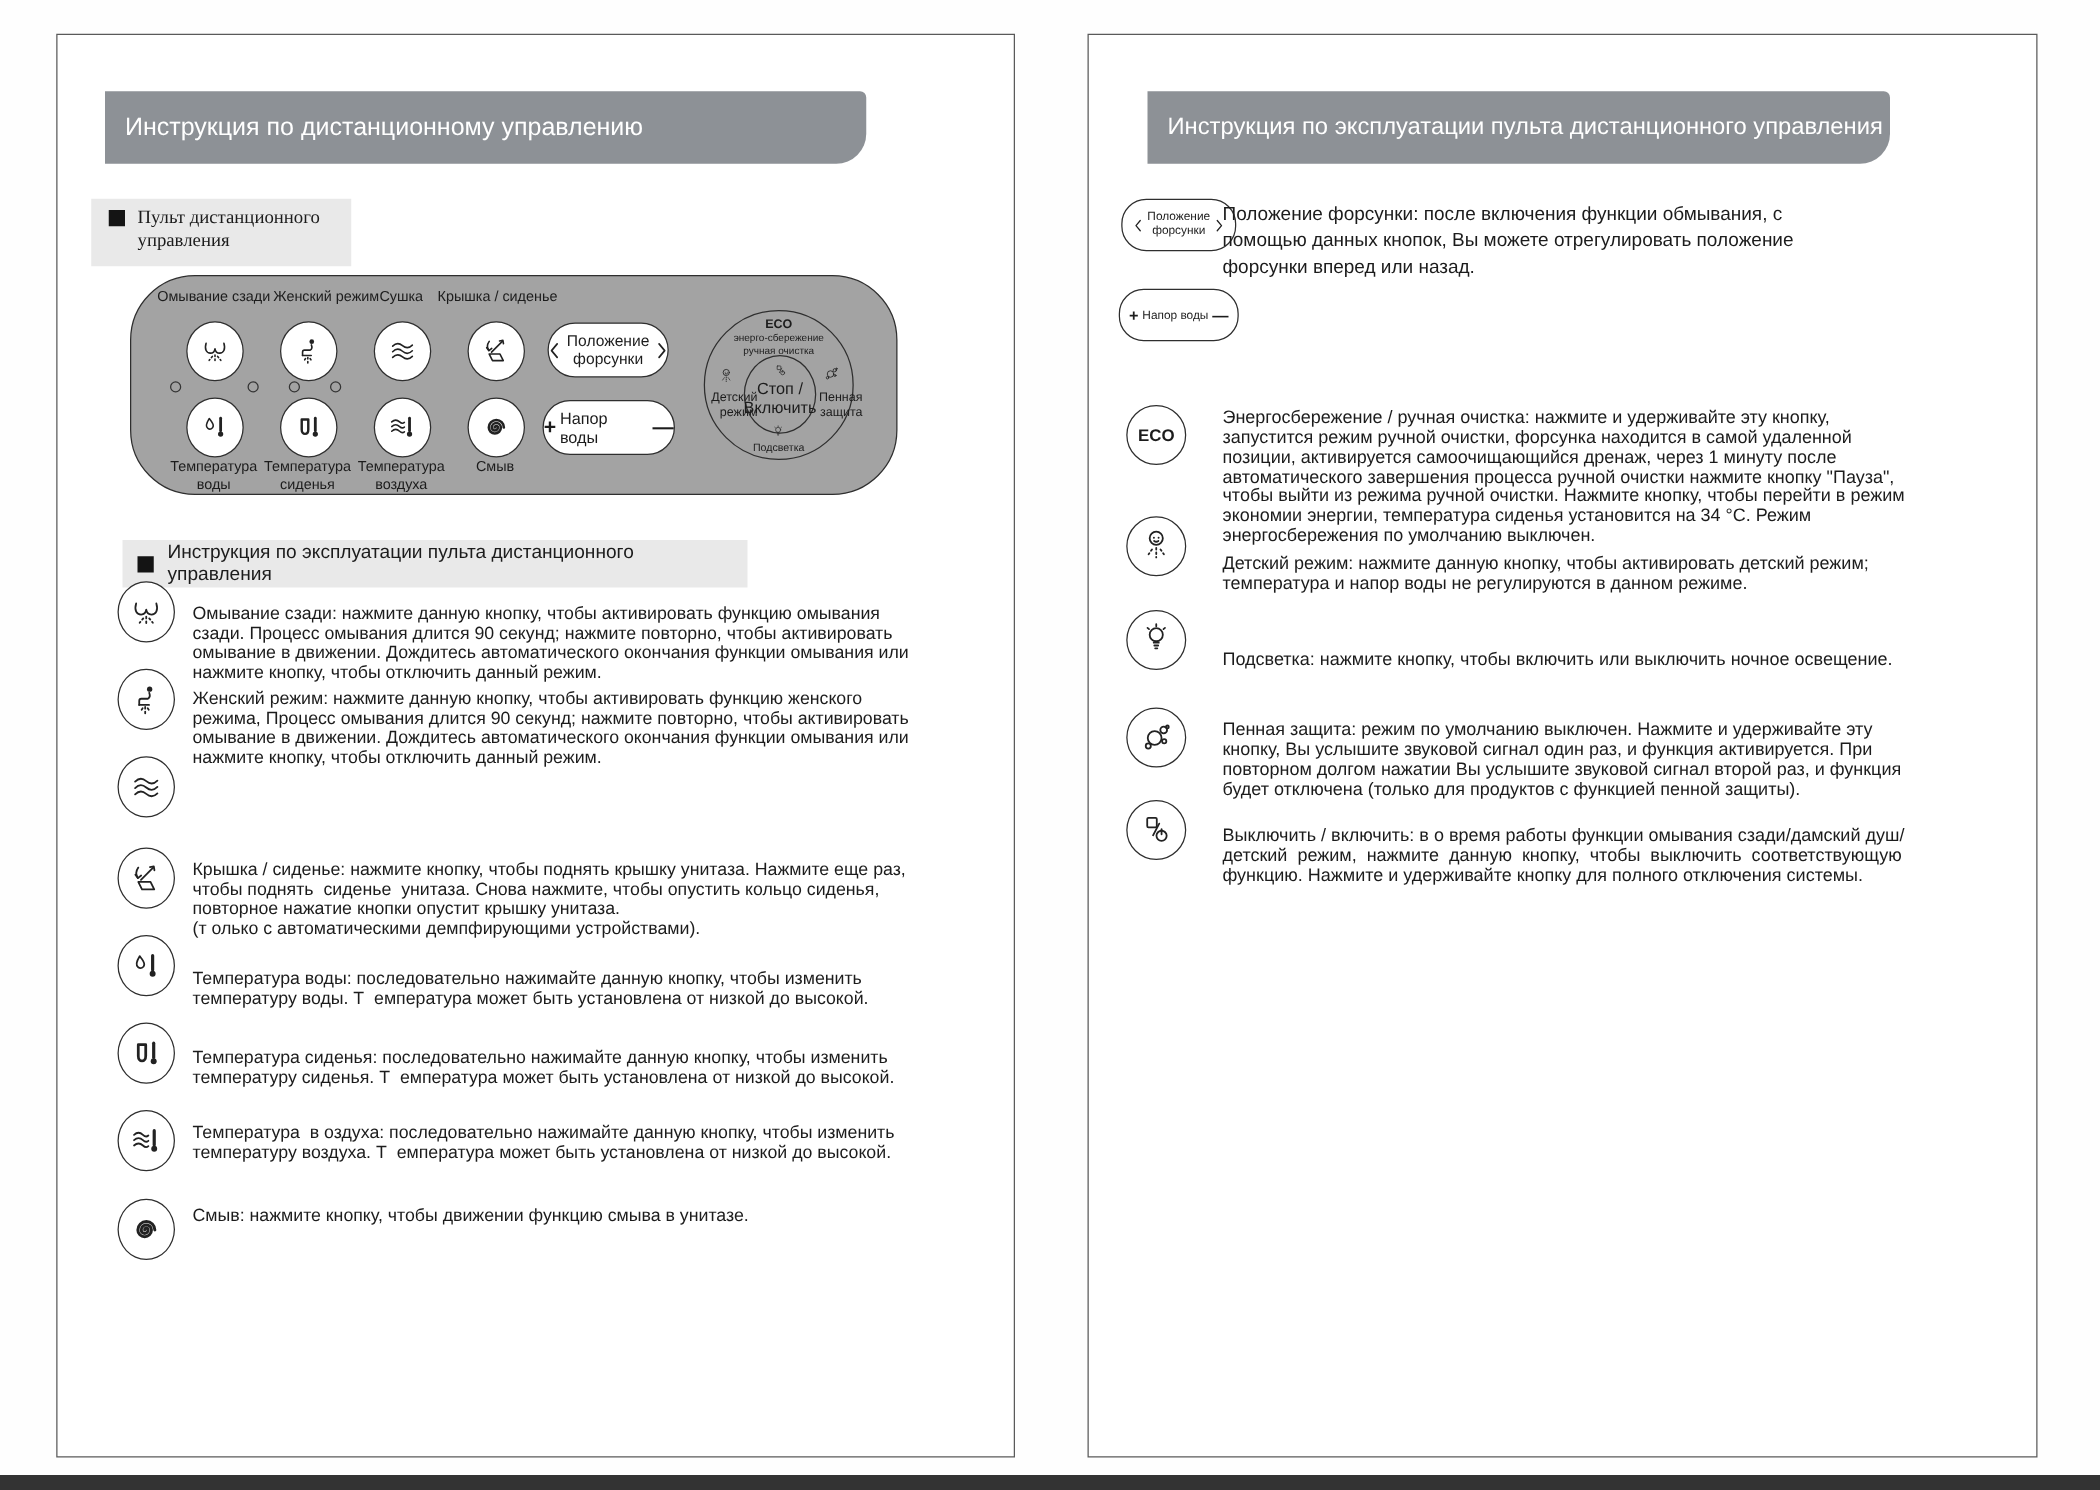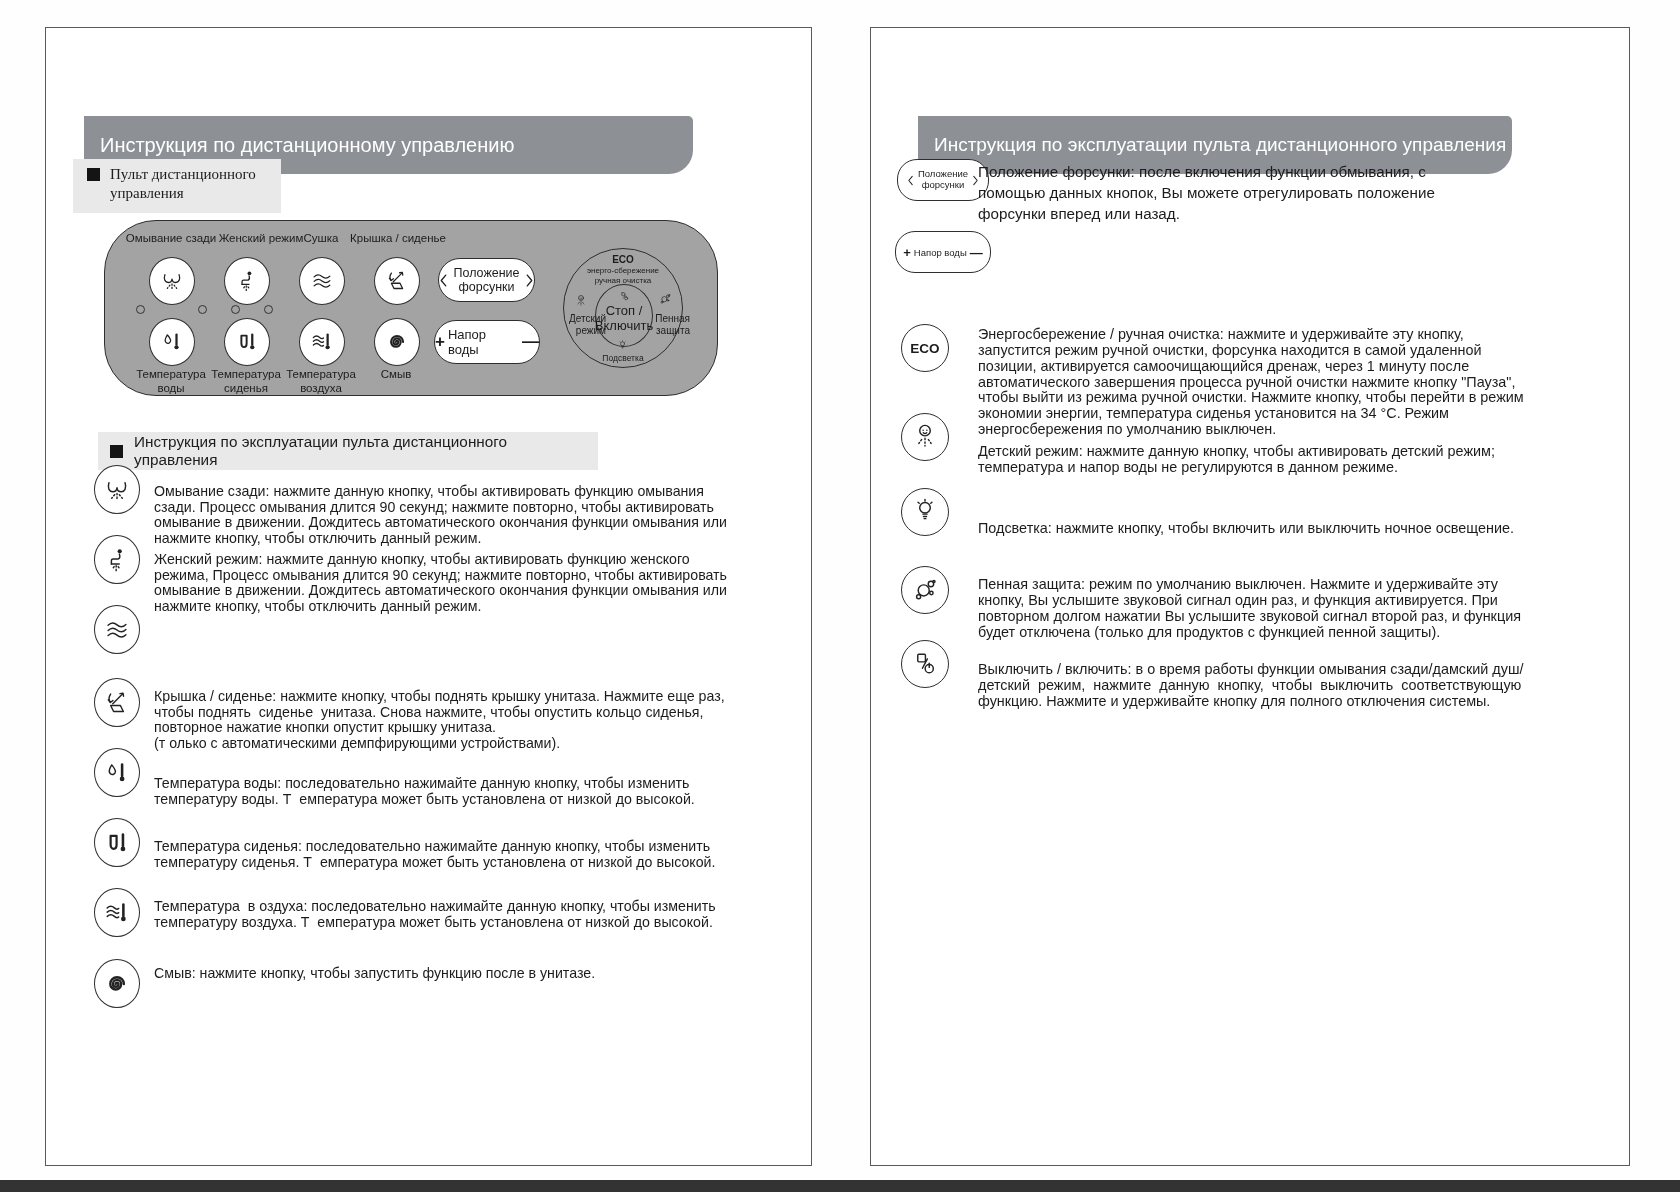--- a/index.html
+++ b/index.html
@@ -9,21 +9,20 @@
     font-family:"Liberation Sans", sans-serif;
     -webkit-font-smoothing:antialiased;
   }
   .page{position:absolute;top:27px;height:1137px;background:#fff;border:1.5px solid #5a5a5a;}
   .page-left{left:45px;width:765px;}
   .page-right{left:870px;width:758px;}
   .hbar{
     position:absolute;background:#8d9196;color:#fff;
     display:flex;align-items:center;padding-left:16px;
     border-radius:0 5px 24px 0;
-    margin-top:43px;
   }
   .hbar-l{left:38px;top:45px;width:593px;height:58px;font-size:20px;}
   .hbar-r{left:47px;top:45px;width:578px;height:58px;font-size:19px;}
   .lbox{
     position:absolute;left:27px;top:131px;width:186px;min-height:42px;
     background:#e9e9e9;display:flex;gap:10px;padding:6px 8px 6px 14px;align-items:flex-start;
   }
   .sq{width:13px;height:13px;background:#141414;flex:0 0 auto;margin-top:3px;}
   .serif{font-family:"Liberation Serif", serif;font-size:15px;line-height:1.25;white-space:pre-wrap;}
   .secbox{
@@ -361,21 +360,21 @@
       </svg>
     </div>
   <div class="ltxt" style="top:871px">Температура  в оздуха: последовательно нажимайте данную кнопку, чтобы изменить
 температуру воздуха. Т  емпература может быть установлена от низкой до высокой.</div>
 
   <div class="ell" style="top:931px">
       <svg class="icn icn34" viewBox="0 0 40 40">
         <use href="#s-flush"></use>
       </svg>
     </div>
-  <div class="ltxt" style="top:938px">Смыв: нажмите кнопку, чтобы запустить функцию после в унитазе.</div>
+  <div class="ltxt" style="top:938px">Смыв: нажмите кнопку, чтобы движении функцию смыва в унитазе.</div>
 
 </section>
 
 <section class="page page-right">
 
   <div class="hbar hbar-r">
     <span>Инструкция по эксплуатации пульта дистанционного управления</span>
   </div>
 
   <div class="pill-sm" style="left:26px;top:131px;width:90px;height:40px">

